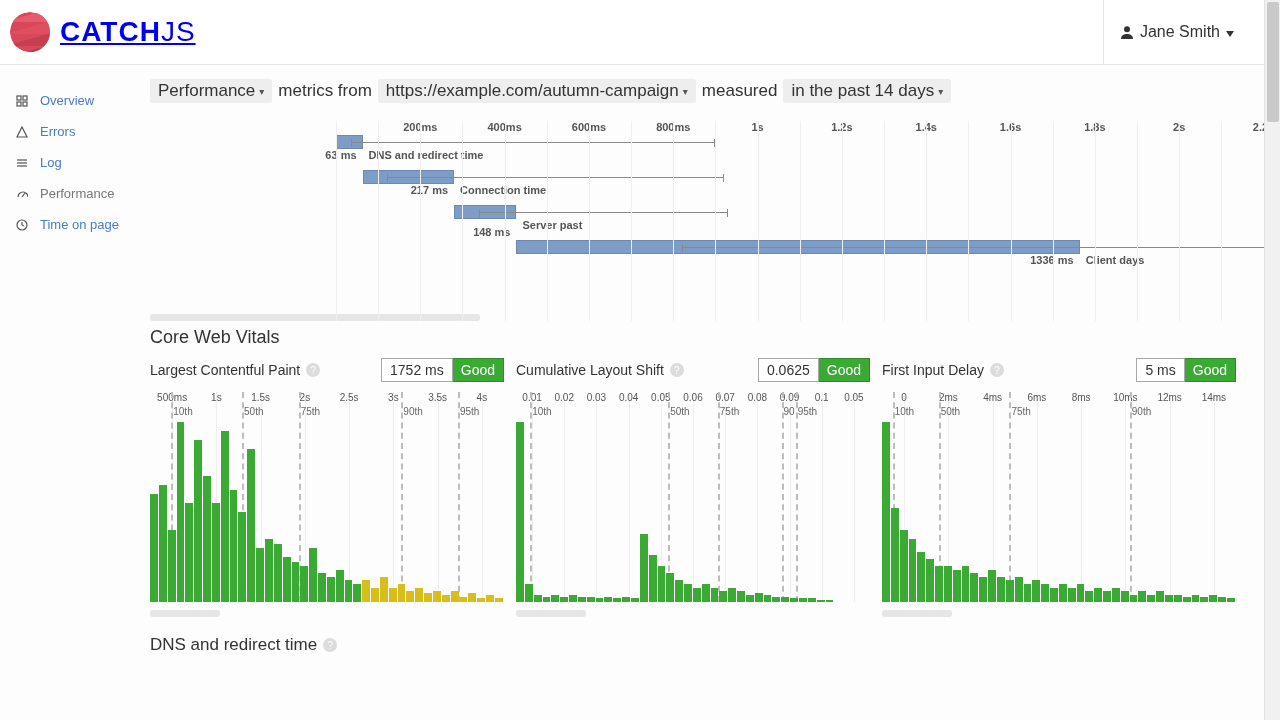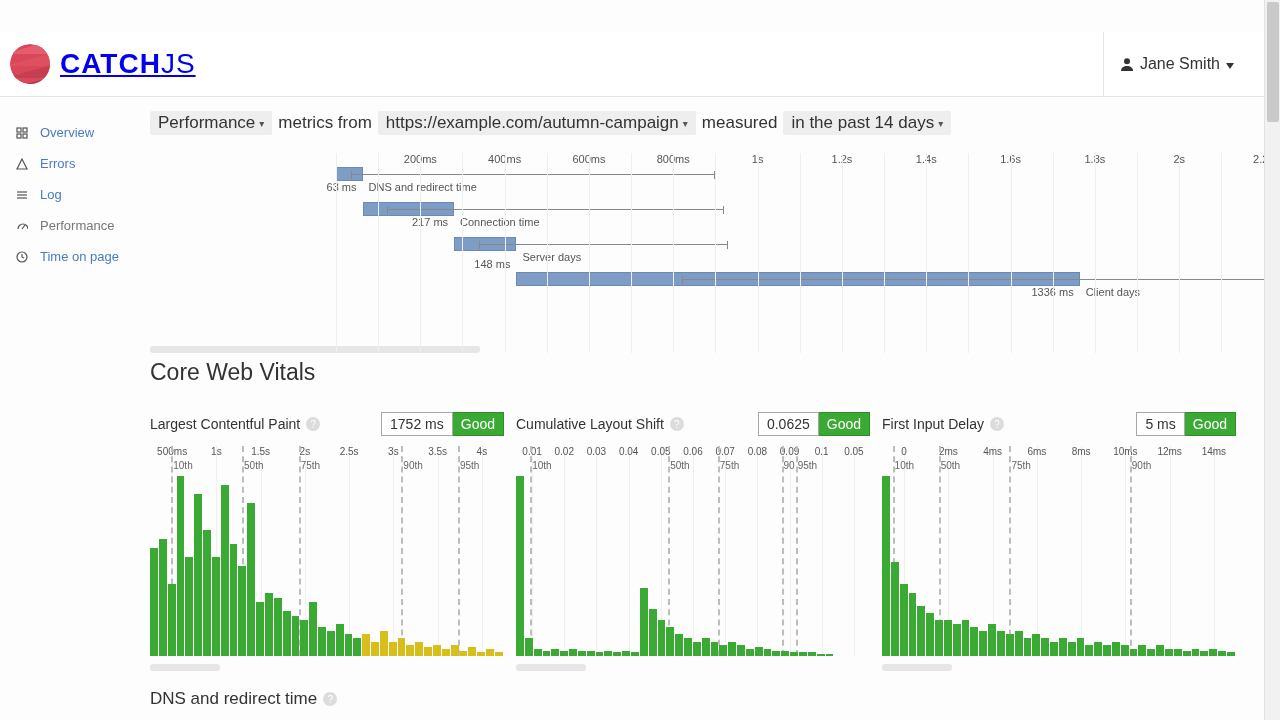--- a/index.html
+++ b/index.html
@@ -16,21 +16,21 @@
   }
   * { box-sizing: border-box; }
   html, body { margin:0; padding:0; width:1280px; height:720px; background:#fdfdfd; font-family: "Segoe UI", "Helvetica Neue", Arial, sans-serif; color:var(--text); }
   body { position:relative; overflow:hidden; }
 
   
   .fake-scroll { position:absolute; right:0; top:0; width:16px; height:100%; background:#f1f1f1; border-left:1px solid #e2e2e2;}
   .fake-thumb { position:absolute; left:2px; top:2px; width:12px; height:120px; background:#c9c9c9; border-radius:2px;}
 
   
-  header.topbar { position:relative; height:65px; border-bottom:1px solid var(--border); display:flex; align-items:center; background:#ffffff;margin-top:32px;}
+  header.topbar { position:relative; height:65px; border-bottom:1px solid var(--border); display:flex; align-items:center; background:#ffffff;}
   .logo    { margin-left:10px; display:flex; align-items:center; gap:10px; }
   .logo .glyph { width:40px; height:40px; }
   .brand   { font-size:28px; font-weight:400; letter-spacing:1px; }
   .brand b { font-weight:700; }
   .userbox { position:absolute; right:30px; top:0; height:100%; display:flex; align-items:center; padding:0 16px; border-left:1px solid var(--border); }
   .userbox .uicon { width:14px; height:14px; margin-right:6px; }
   .userbox .caret { margin-left:6px; }
 
   
   .page { display:flex; height:calc(100% - 65px); }
@@ -41,36 +41,36 @@
   nav.sidebar .micon svg{ display:block; }
 
   main.content { flex:1; padding:14px 44px 0 0; overflow:hidden; }
 
   
   .filter-sentence { font-size:17px; display:flex; align-items:center; flex-wrap:wrap; gap:6px; margin-bottom:18px; }
   .chip { background:#eeeeee; padding:2px 8px; border-radius:2px; display:inline-flex; align-items:center; gap:4px; cursor:pointer;}
   .chip .caret { font-size:10px; color:#555;}
 
   
-  .waterfall { position:relative; height:200px; margin-left:0; margin-bottom:6px; }
+  .waterfall { position:relative; height:200px; margin-left:0; margin-bottom:6px;font-weight:bold; }
   .wf-axis  { position:absolute; left:186px; right:0; top:0; height:14px; }
   .wf-tick  { position:absolute; top:0; font-size:11px; color:#555; transform:translateX(-50%); }
   .wf-grid  { position:absolute; top:0; bottom:0; width:0; border-left:1px solid var(--grid); }
   .wf-area  { position:absolute; left:0; right:0; top:14px; bottom:0; }
   .wf-row   { position:absolute; left:0; right:0; height:26px; }
   .wf-bar   { position:absolute; height:14px; background:var(--wbar); border:1px solid #6b89b3; top:0;}
   .wf-whisk { position:absolute; top:7px; height:0; border-top:1px solid #888;}
   .wf-whisk::before,.wf-whisk::after{content:"";position:absolute;top:-4px;width:0;height:8px;border-left:1px solid #888;}
   .wf-whisk::before{left:0;} .wf-whisk::after{right:0;}
   .wf-val   { position:absolute; top:14px; font-size:11px; color:#555; text-align:right; transform:translateX(-100%); padding-right:6px; white-space:nowrap;}
   .wf-lab   { position:absolute; top:14px; font-size:11px; color:#555; padding-left:6px; white-space:nowrap;}
   .wf-scrub { position:absolute; left:0; bottom:0; height:7px; width:330px; background:#e6e6e6; border-radius:3px;}
 
   
-  h2.section { font-size:23px; font-weight:400; margin:4px 0 24px; }
+  h2.section { font-size:18px; font-weight:400; margin:4px 0 8px; }
 
   
   .vitals { display:flex; gap:12px; }
   .vital  { flex:1 1 0; min-width:0; }
   .vhead  { display:flex; align-items:center; justify-content:space-between; gap:8px; margin-bottom:8px; min-height:28px;}
   .vtitle { font-size:14px; display:flex; align-items:center; gap:6px; white-space:nowrap;}
   .vtitle .q { width:14px;height:14px;border-radius:50%;background:#dcdcdc;color:#fff;display:inline-flex;align-items:center;justify-content:center;font-size:10px;}
   .pill-group { display:flex; }
   .pill-val { border:1px solid var(--chip-border); padding:3px 8px; font-size:14px; background:#fff;}
   .pill-stat{ background:var(--green); color:#fff; padding:3px 8px; font-size:14px; border:1px solid #2f8c29; border-left:none;}
@@ -224,21 +224,21 @@
           <div class="wf-row" style="top: 35px;">
             <div class="wf-bar" style="left: 212.561px; width: 91.4872px;"></div>
             <div class="wf-whisk" style="left: 236.592px; width: 337.28px;"></div>
             <div class="wf-val" style="left: 304.048px;">217 ms</div>
             <div class="wf-lab" style="left: 304.048px;">Connection time</div>
           </div>
           <div class="wf-row" style="top: 70px;">
             <div class="wf-bar" style="left: 304.048px; width: 62.3968px;"></div>
             <div class="wf-whisk" style="left: 329.344px; width: 248.744px;"></div>
             <div class="wf-val" style="left: 366.445px; margin-top: 7px;">148 ms</div>
-            <div class="wf-lab" style="left: 366.445px;">Server days</div>
+            <div class="wf-lab" style="left: 366.445px;">Server past</div>
           </div>
           <div class="wf-row" style="top: 105px;">
             <div class="wf-bar" style="left: 366.445px; width: 563.258px;"></div>
             <div class="wf-whisk" style="left: 531.712px; width: 708.288px;"></div>
             <div class="wf-val" style="left: 929.702px;">1336 ms</div>
             <div class="wf-lab" style="left: 929.702px;">Client days</div>
           </div>
         </div>
     <div class="wf-scrub"></div>
   <div class="wf-grid" style="left: 186px;"></div>

